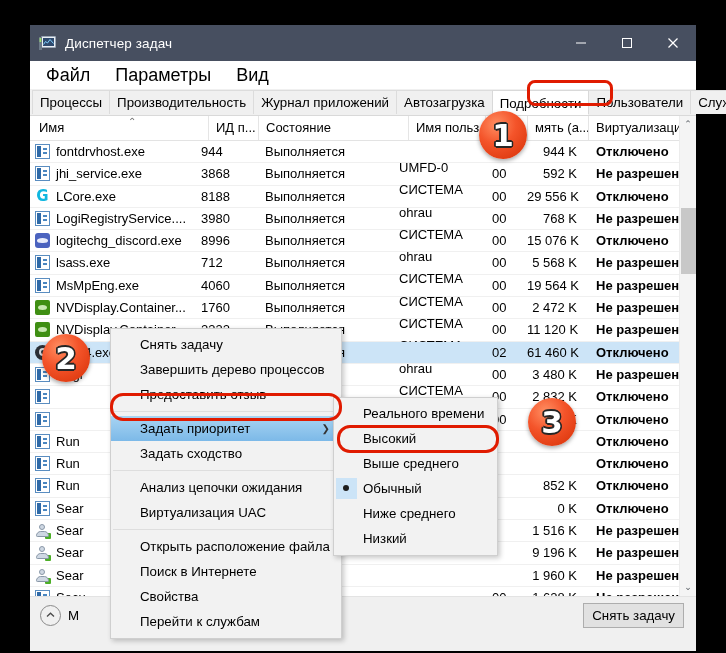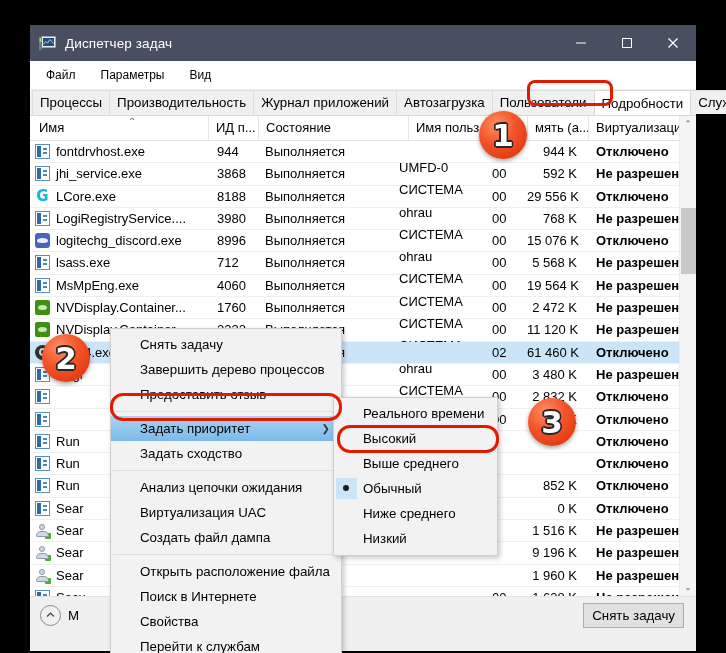--- a/index.html
+++ b/index.html
@@ -60,21 +60,21 @@
   
   #menubar {
     height: 28px;
     background: #ffffff;
     display: flex;
     align-items: center;
     padding-left: 10px;
     border-bottom: 0px;
   }
   .menubar-item {
-    font-size: 12px;
+    font-size: 18px;
     color: #000000;
     padding: 2px 11px 2px 6px;
     margin-right: 8px;
     white-space: nowrap;
   }
 
   
   #tabstrip {
     position: relative;
     height: 26px;
@@ -159,21 +159,21 @@
   .cell {
     position: absolute;
     top: 0;
     height: 21.3px;
     line-height: 21px;
     overflow: hidden;
     white-space: nowrap;
     box-sizing: border-box;
   }
   .cell.c-name  { left: 0;   width: 178px; padding-left: 26px; }
-  .cell.c-pid   { left: 180px; width: 47px; padding-left: 7px; }
+  .cell.c-pid   { left: 164px; width: 47px; padding-left: 7px; }
   .cell.c-state { left: 228px; width: 148px; padding-left: 7px; }
   .cell.c-user  { left: 362px; width: 74px; padding-left: 7px; margin-top: 16px; }
   .cell.c-cpu   { left: 455px; width: 40px; padding-left: 7px; }
   .cell.c-mem   { left: 497px; width: 58px; text-align: right; padding-right: 8px; }
   .cell.c-virt  { left: 558px; width: 110px; padding-left: 8px; font-weight: bold; }
 
   .row-icon {
     position: absolute;
     left: 5px; top: 3px;
     width: 15px; height: 15px;
@@ -499,22 +499,22 @@
       <div class="menubar-item">Файл</div>
       <div class="menubar-item">Параметры</div>
       <div class="menubar-item">Вид</div>
     </div>
 
     <div id="tabstrip">
       <div class="tab">Процессы</div>
       <div class="tab">Производительность</div>
       <div class="tab">Журнал приложений</div>
       <div class="tab">Автозагрузка</div>
+      <div class="tab active">Подробности</div>
       <div class="tab">Пользователи</div>
-      <div class="tab active">Подробности</div>
       <div class="tab">Службы</div>
     </div>
 
     <div id="table-area">
 
       <div id="thead">
         <div class="th first" style="left:0;width:178px">
           <span>Имя</span>
           <span class="sort-caret">⌃</span>
         </div>
@@ -768,21 +768,20 @@
   <div id="ctxmenu">
       <div class="mi"><span>Снять задачу</span></div>
       <div class="mi"><span>Завершить дерево процессов</span></div>
       <div class="mi"><span>Предоставить отзыв</span></div>
       <div class="mi-sep"></div>
       <div class="mi hl"><span>Задать приоритет</span><span class="mi-arrow">❯</span></div>
       <div class="mi"><span>Задать сходство</span></div>
       <div class="mi-sep"></div>
       <div class="mi"><span>Анализ цепочки ожидания</span></div>
       <div class="mi"><span>Виртуализация UAC</span></div>
-      <div class="mi"><span>Создать файл дампа</span></div>
       <div class="mi-sep"></div>
       <div class="mi"><span>Открыть расположение файла</span></div>
       <div class="mi"><span>Поиск в Интернете</span></div>
       <div class="mi"><span>Свойства</span></div>
       <div class="mi"><span>Перейти к службам</span></div>
     </div>
 
   <div id="submenu">
       <div class="mi"><span>Реального времени</span></div>
       <div class="mi"><span>Высокий</span></div>

